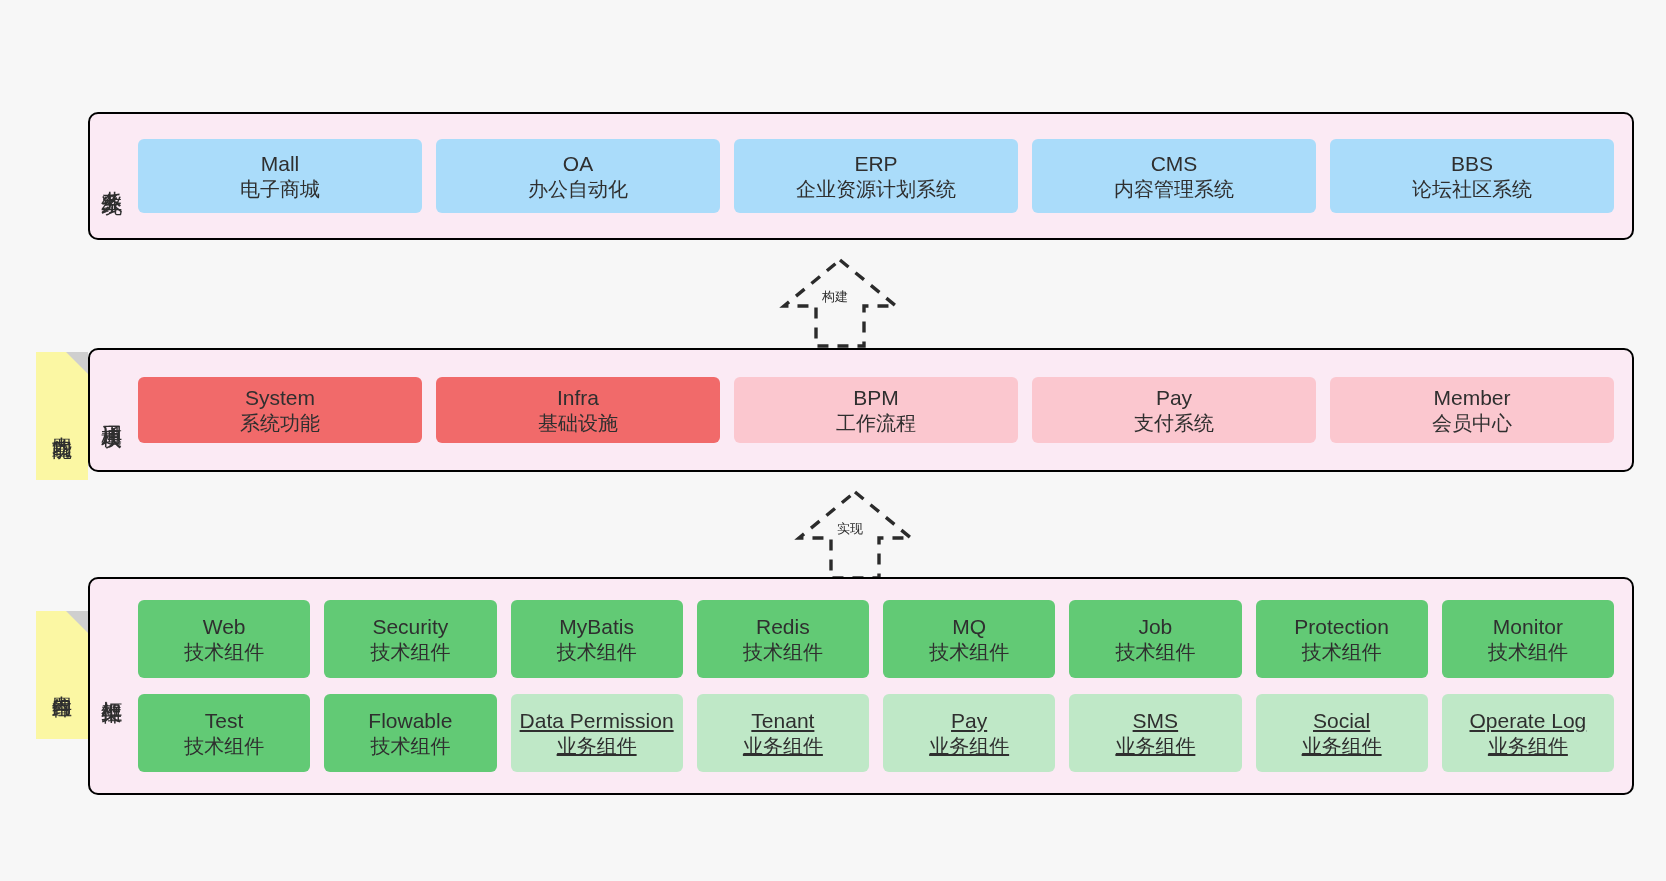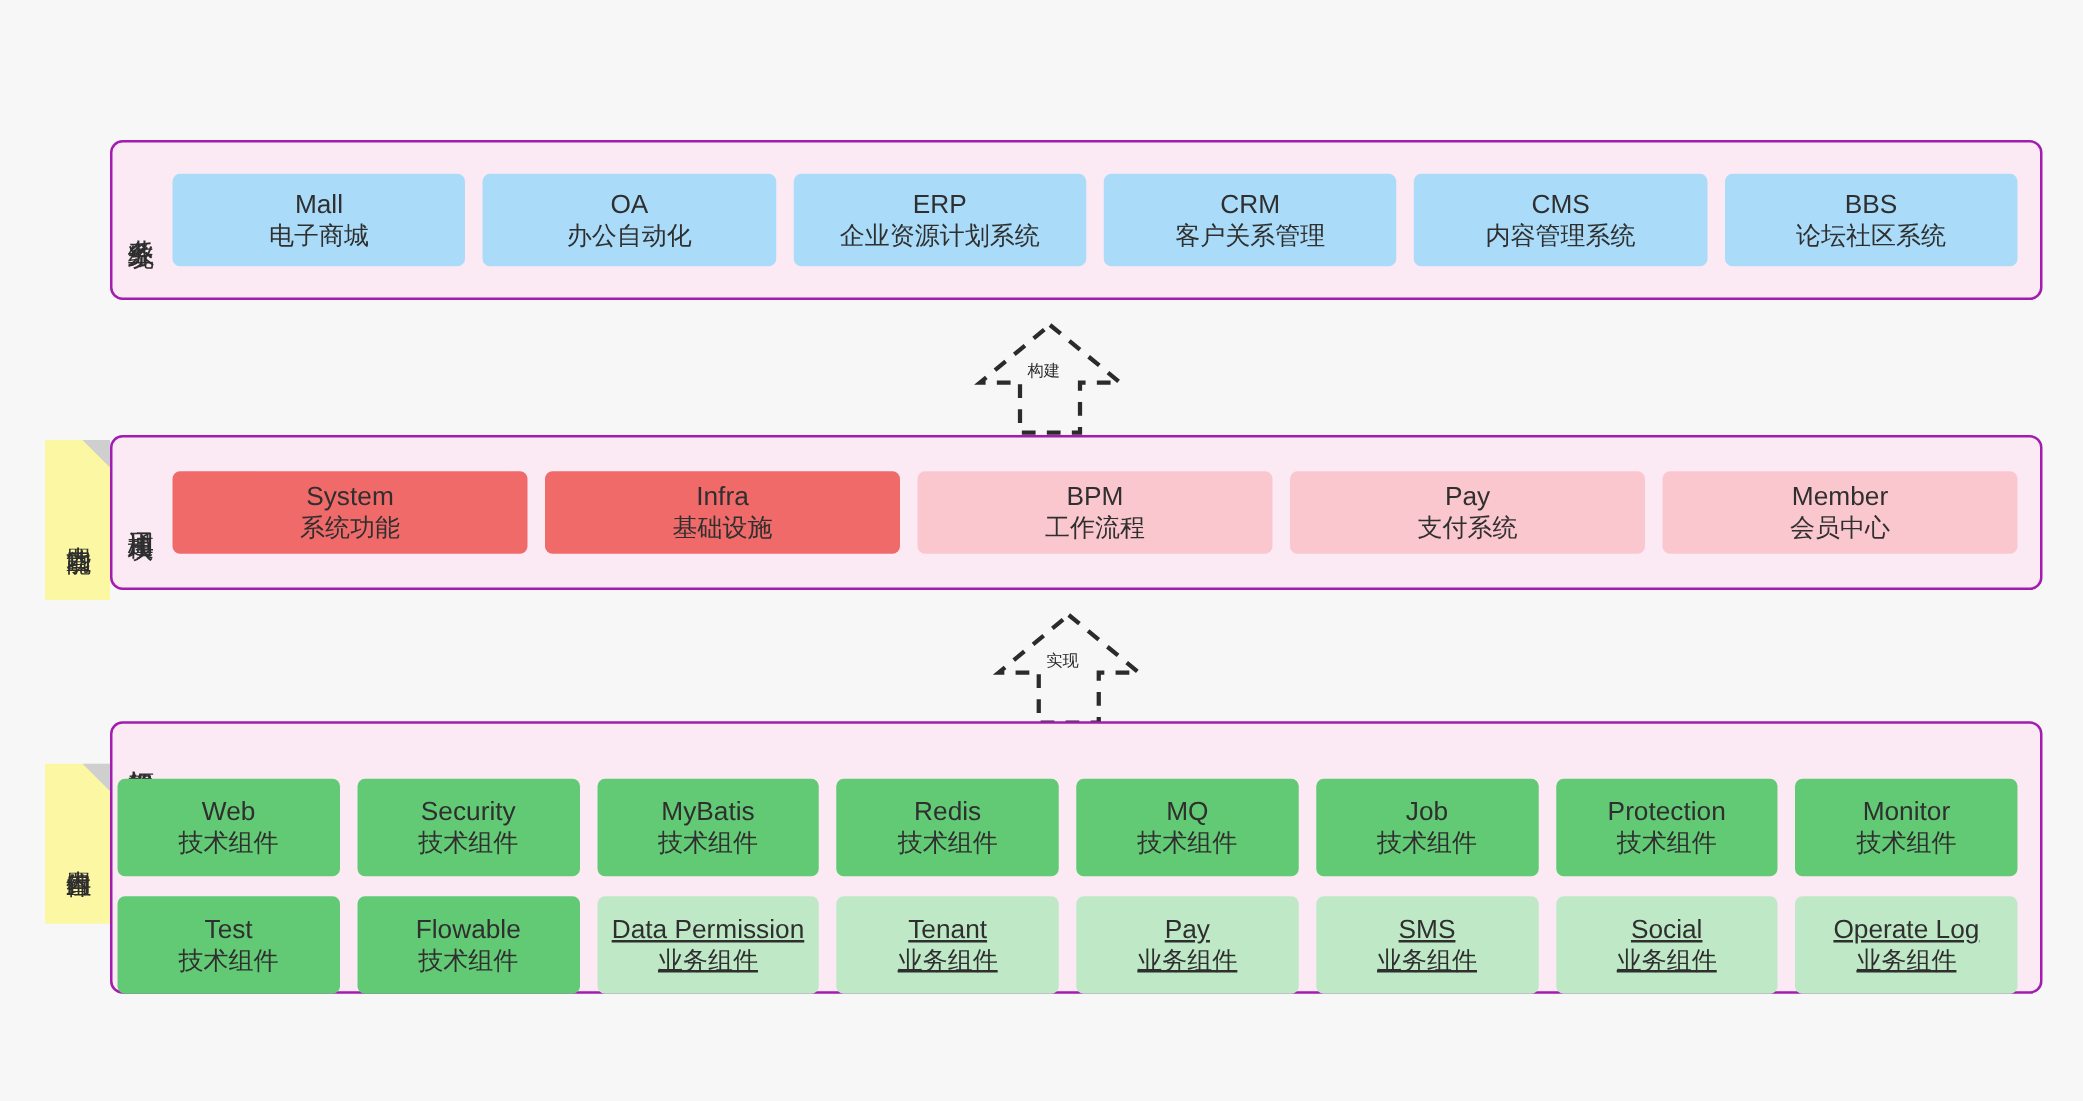--- a/index.html
+++ b/index.html
@@ -12,21 +12,21 @@
     height: 881px;
     position: relative;
     font-family: "Liberation Sans", "DejaVu Sans", sans-serif;
     overflow: hidden;
   }
 
   .layer {
     position: absolute;
     box-sizing: border-box;
     background: #fbeaf4;
-    border: 2px solid #a21caf;
+    border: 2px solid #000000;
     border-radius: 10px;
     display: flex;
     align-items: stretch;
   }
 
   .layer-title {
     box-sizing: border-box;
     width: 44px;
     flex: 0 0 44px;
     display: flex;
@@ -88,21 +88,21 @@
   #layer-business { left: 88px; top: 112px; width: 1546px; height: 128px; }
   #layer-business .card { height: 74px; background: #aadcfa; }
 
   
   #layer-modules { left: 88px; top: 348px; width: 1546px; height: 124px; }
   #layer-modules .card { height: 66px; }
   .card.red { background: #f16a6a; }
   .card.pink { background: #fbc7cf; }
 
   
-  #layer-framework { left: 88px; top: 577px; width: 1546px; height: 218px; flex-direction: column; }
+  #layer-framework { left: 88px; top: 577px; width: 1546px; height: 218px; }
   #layer-framework .card { min-height: 78px; }
   .card.green { background: #62ca75; }
   .card.lightgreen { background: #bfe8c7; text-decoration: underline; }
 
   
   .sticky {
     position: absolute;
     box-sizing: border-box;
     background: #fbf7a3;
     display: flex;
@@ -159,24 +159,20 @@
     </div>
     <div class="card">
       <span class="en">OA</span>
       <span class="cn">办公自动化</span>
     </div>
     <div class="card">
       <span class="en">ERP</span>
       <span class="cn">企业资源计划系统</span>
     </div>
     <div class="card">
-      <span class="en">CRM</span>
-      <span class="cn">客户关系管理</span>
-    </div>
-    <div class="card">
       <span class="en">CMS</span>
       <span class="cn">内容管理系统</span>
     </div>
     <div class="card">
       <span class="en">BBS</span>
       <span class="cn">论坛社区系统</span>
     </div>
   </div>
 </div>
 

